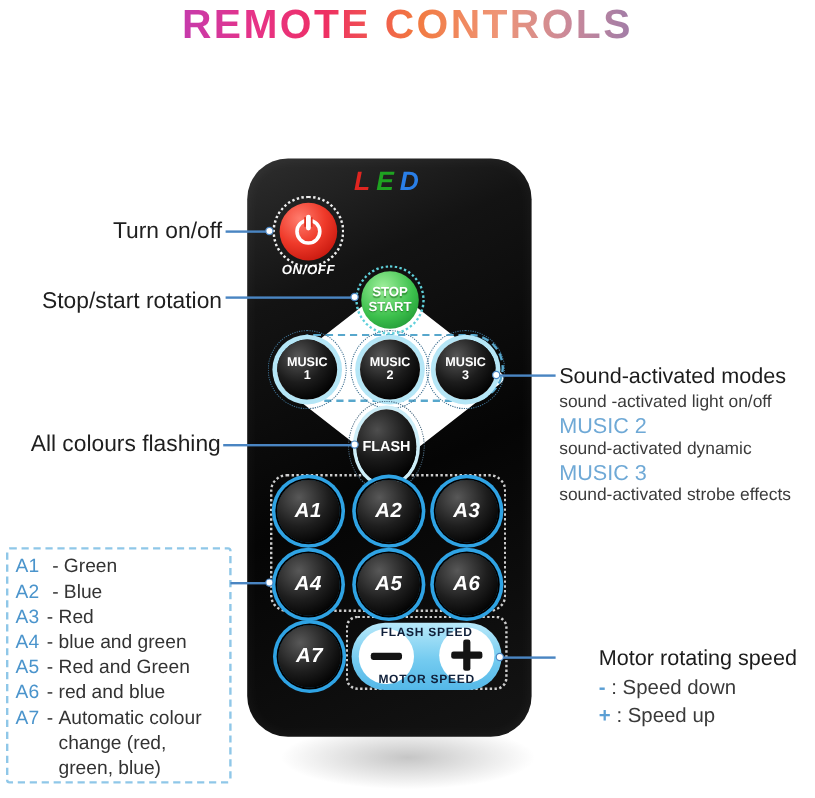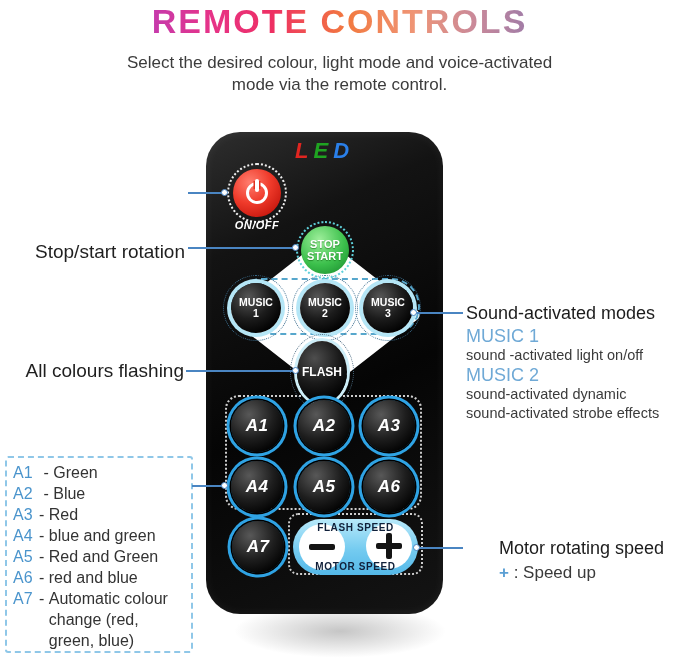--- a/index.html
+++ b/index.html
@@ -110,25 +110,22 @@
   .pill-text{position:absolute;left:0;width:100%;text-align:center;z-index:15;
     font-size:10px;font-weight:bold;letter-spacing:0.6px;color:#10203a;}
   .pt-top{top:3px;} .pt-bottom{top:42px;}
 </style>
 </head>
 <body>
 
 <div class="stage">
 
   <div class="title">REMOTE CONTROLS</div>
-  <div class="subtitle">
-    <div>Select the desired colour, light mode and voice-activated</div>
-    <div>mode via the remote control.</div>
-  </div>
-
+
+  <div class="lbl lbl-right" style="left:20px;top:182px;width:165px;">Turn on/off</div>
   <div class="lbl lbl-right" style="left:18px;top:241px;width:167px;">Stop/start rotation</div>
   <div class="lbl lbl-right" style="left:16px;top:360px;width:168px;">All colours flashing</div>
 
   <div class="legend-box">
     <div class="legend-item">
       <span class="legend-key">A1</span>
         <span class="legend-sep"> - </span>
         <span class="legend-desc">Green</span>
     </div>
     <div class="legend-item">
@@ -240,30 +237,33 @@
             <span class="pv"></span>
           </span>
       </div>
       <div class="pill-text pt-top">FLASH SPEED</div>
       <div class="pill-text pt-bottom">MOTOR SPEED</div>
     </div>
   </div>
 
   <div class="r-block" style="left:466px;top:303px;">
     <div class="r-title">Sound-activated modes</div>
-    <div class="mode-name">MUSIC 1</div>
     <div class="mode-desc">sound -activated light on/off</div>
     <div class="mode-name">MUSIC 2</div>
     <div class="mode-desc">sound-activated dynamic</div>
+    <div class="mode-name">MUSIC 3</div>
     <div class="mode-desc">sound-activated strobe effects</div>
   </div>
 
   <div class="r-block" style="left:466px;top:538px;margin-left:33px;">
     <div class="r-title">Motor rotating speed</div>
     <div class="speed-row">
+      <span class="speed-sign">-</span><span class="speed-text" style="white-space:pre;"> : Speed down</span>
+    </div>
+    <div class="speed-row">
       <span class="speed-sign">+</span><span class="speed-text" style="white-space:pre;"> : Speed up</span>
     </div>
   </div>
 
   <div class="conn" style="left:188px;top:192px;width:38px;"></div>
   <div class="dot" style="left:221px;top:189px;"></div>
 
   <div class="conn" style="left:188px;top:247px;width:108px;"></div>
   <div class="dot" style="left:292px;top:244px;"></div>
 

